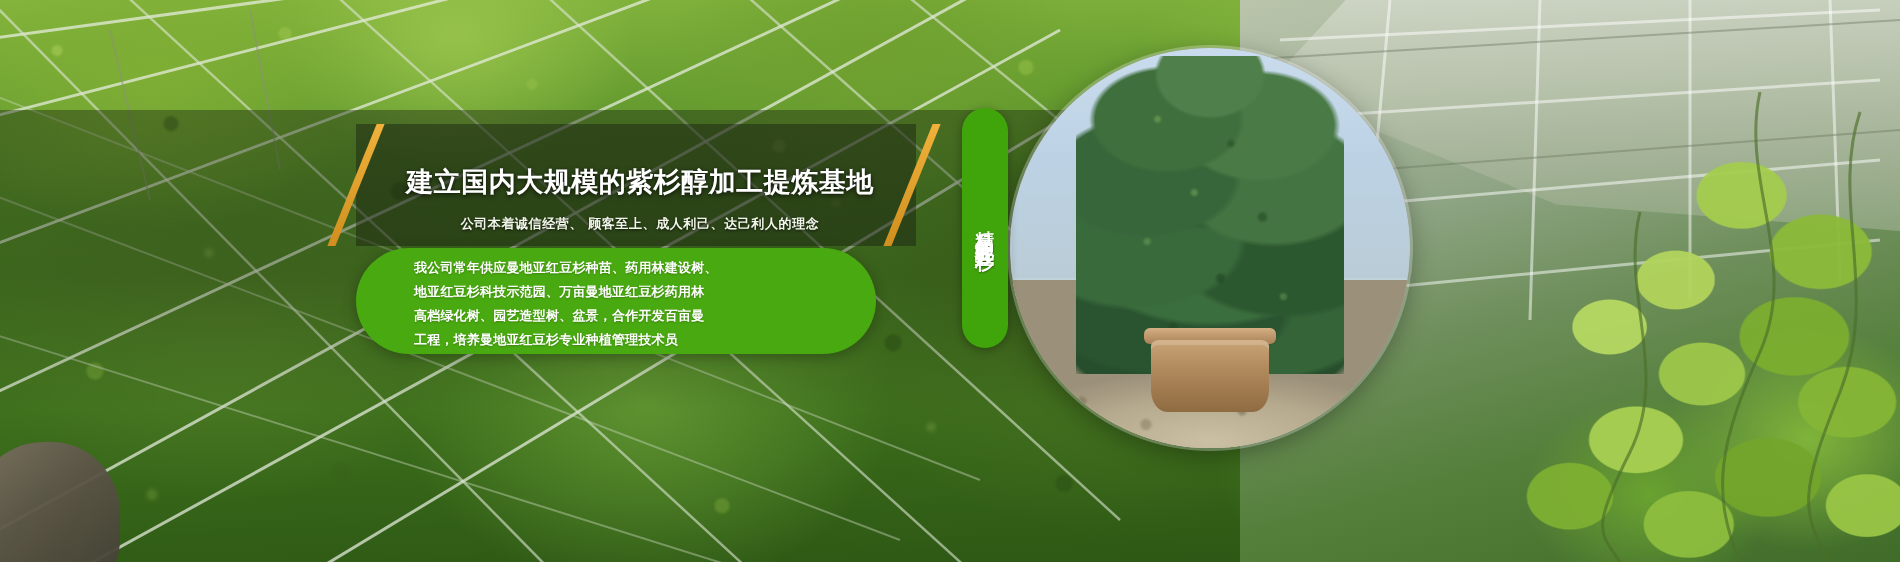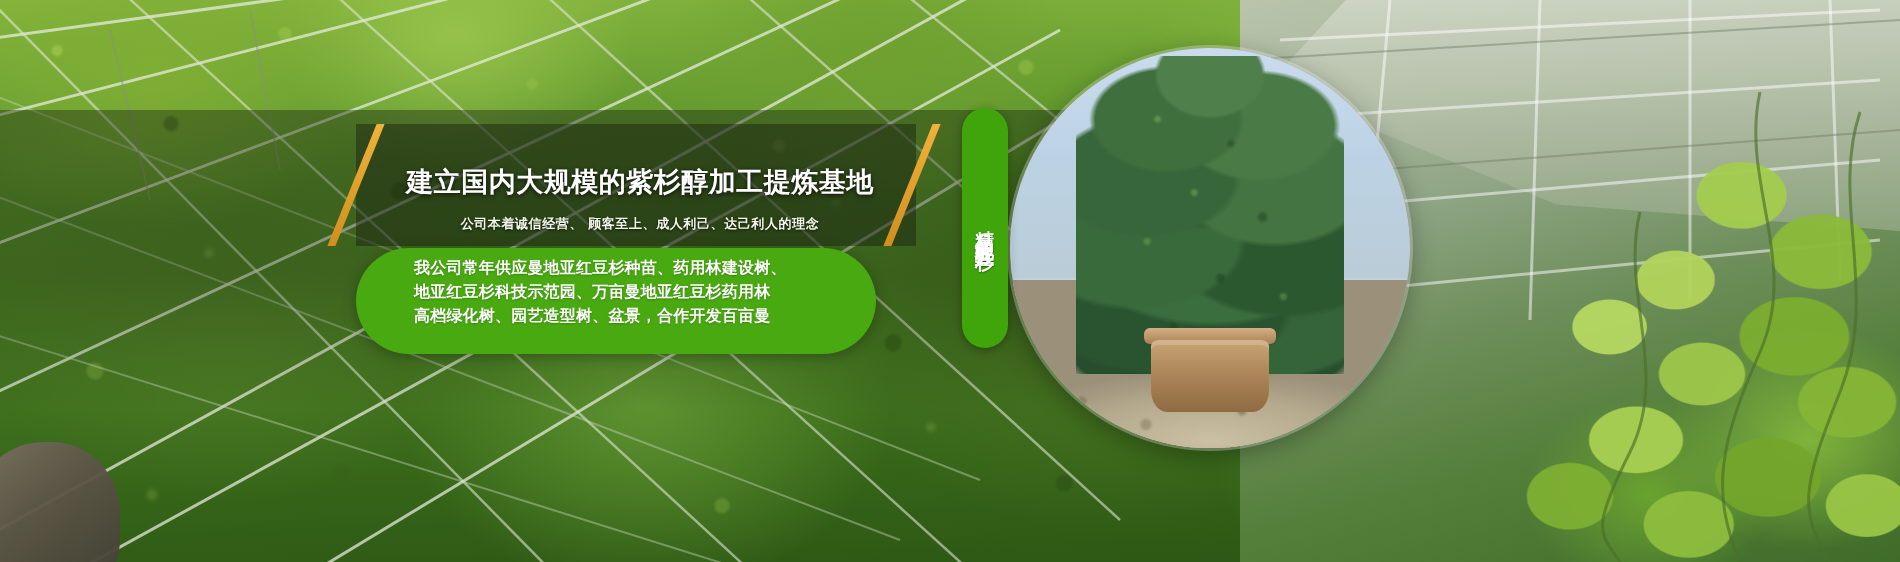--- a/index.html
+++ b/index.html
@@ -282,21 +282,21 @@
     width:520px; height:106px;
     background:#49a910;
     border-radius:53px;
     box-shadow:0 3px 14px rgba(0,0,0,.28);
   }
   .greenbox-text {
     position:absolute; left:414px; top:256px;
     width:420px;
     color:#ffffff;
     font-family:"DejaVu Sans","Liberation Sans",sans-serif;
-    font-size:16px;
+    font-size:13px;
     font-weight:bold;
     line-height:24px;
     letter-spacing:.2px;
     text-shadow:0 1px 2px rgba(0,0,0,.22);
   }
   .greenbox-text .ln { display:block; white-space:nowrap; }
 </style>
 </head>
 <body>
 
@@ -393,15 +393,16 @@
   </div>
 
   <div class="headline">建立国内大规模的紫杉醇加工提炼基地</div>
   <div class="subtitle">公司本着诚信经营、 顾客至上、成人利己、达己利人的理念</div>
 
   <div class="greenbox"></div>
   <div class="greenbox-text">
     <span class="ln">我公司常年供应曼地亚红豆杉种苗、药用林建设树、</span>
     <span class="ln">地亚红豆杉科技示范园、万亩曼地亚红豆杉药用林</span>
     <span class="ln">高档绿化树、园艺造型树、盆景，合作开发百亩曼</span>
+    <span class="ln">工程，培养曼地亚红豆杉专业种植管理技术员</span>
   </div>
 
 </div>
 
 </body></html>

